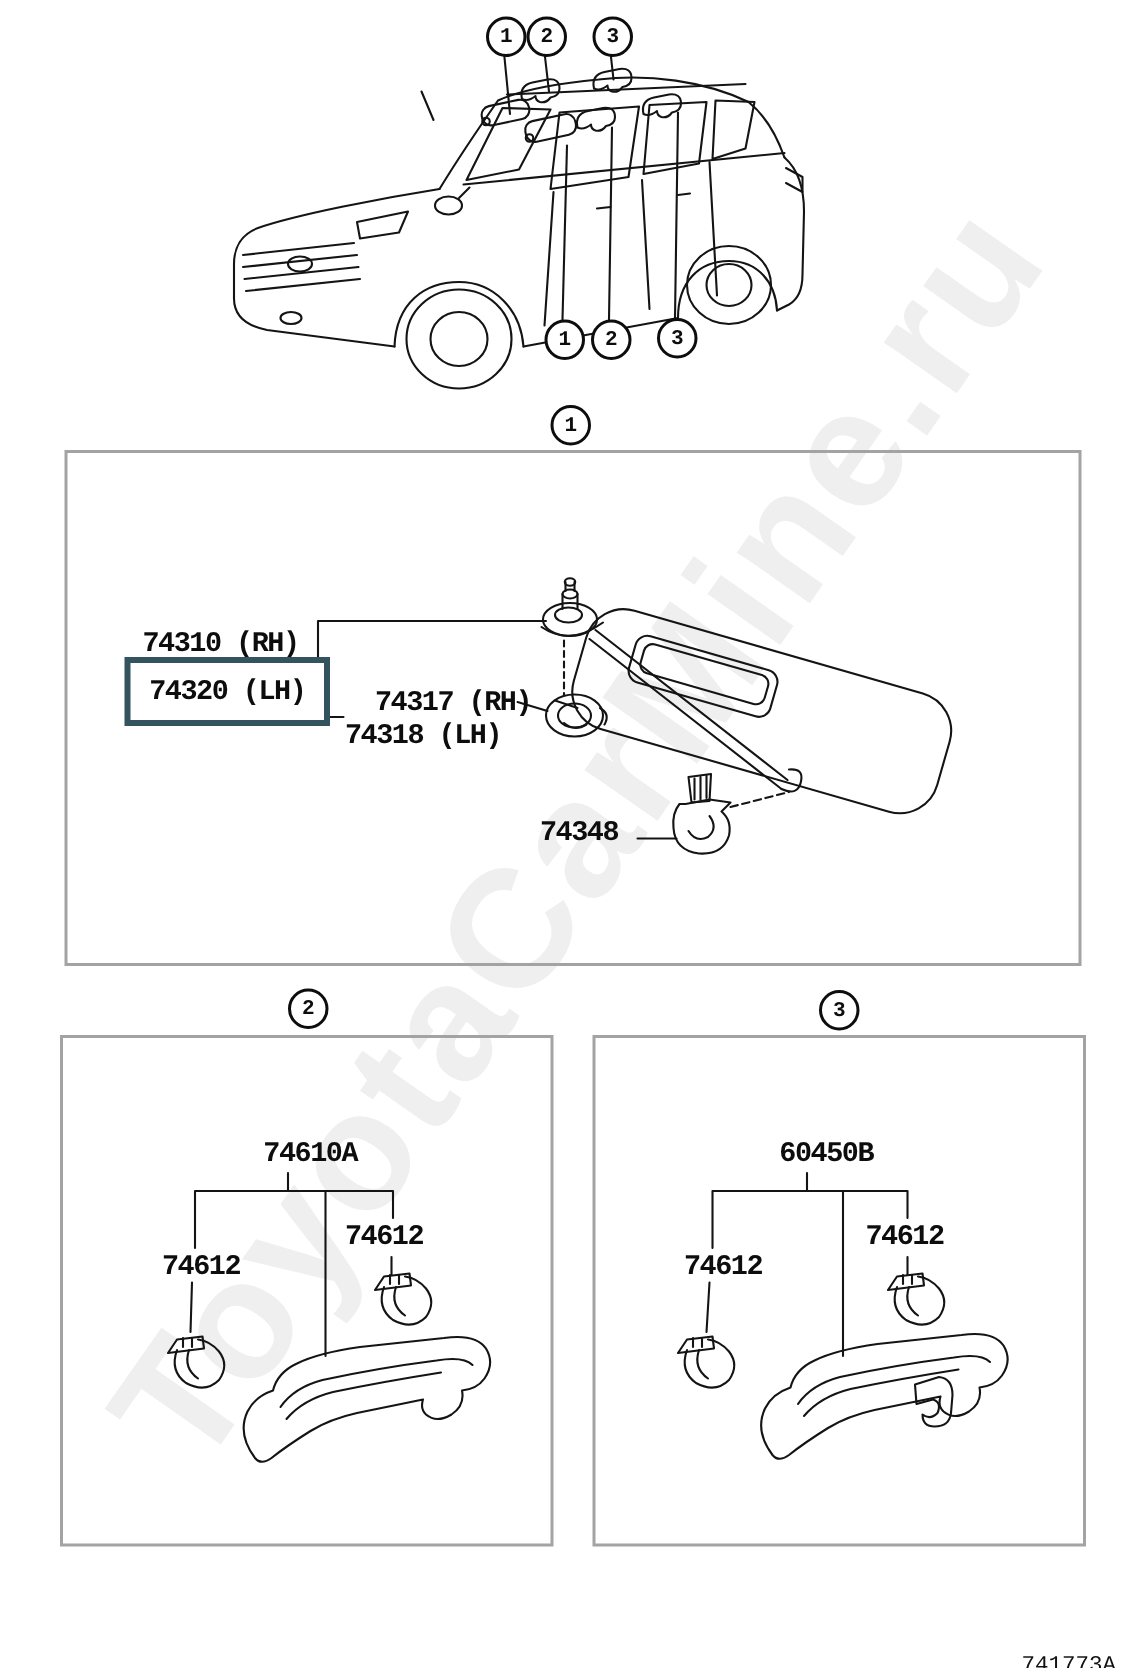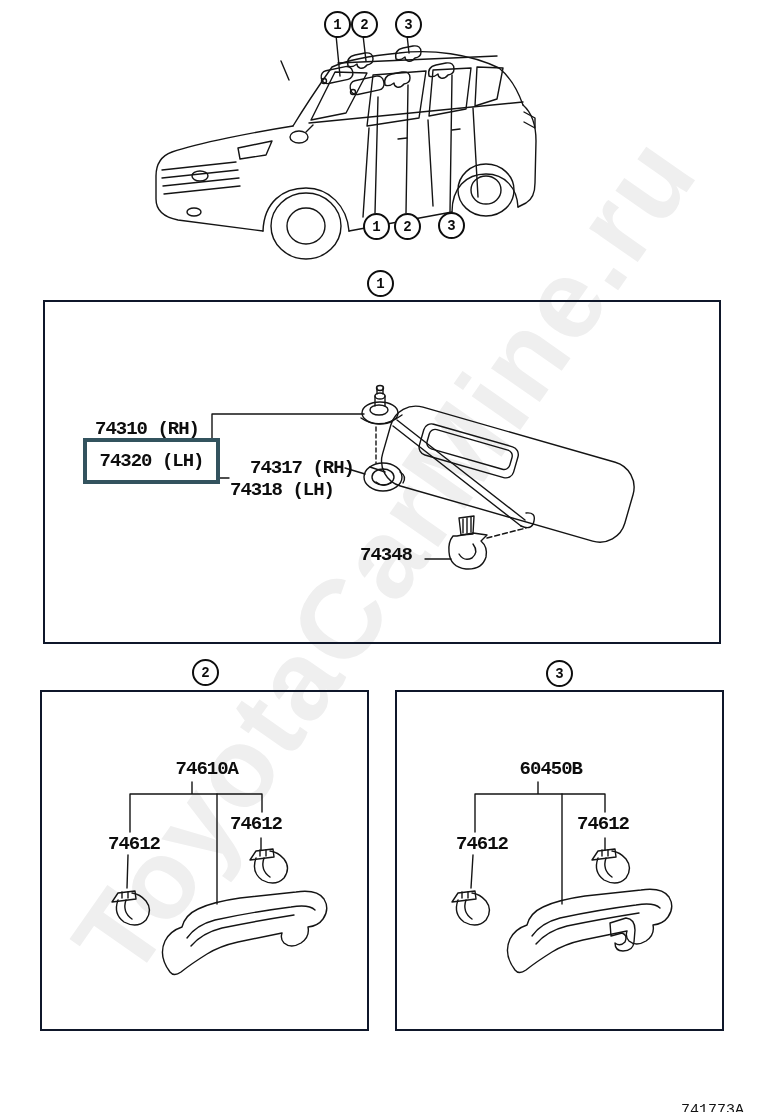--- a/index.html
+++ b/index.html
@@ -14,21 +14,21 @@
   svg{position:absolute;z-index:2;}
   
   .pnum{position:absolute;font:700 19px "Liberation Mono","DejaVu Sans Mono",monospace;
         color:#0d0d0d;white-space:nowrap;letter-spacing:-1px;z-index:3;line-height:22px;}
   .ctr{text-align:right;}
   
   .callout{position:absolute;width:23px;height:23px;border:2px solid #0d0d0d;border-radius:50%;
     background:#fff;font:700 14px "Liberation Mono","DejaVu Sans Mono",monospace;color:#0d0d0d;
     display:flex;align-items:center;justify-content:center;z-index:4;line-height:1;}
   
-  .pbox{position:absolute;border:2px solid #0f172a;background:transparent;z-index:1;}
+  .pbox{position:absolute;border:2px solid #a3a3a3;background:transparent;z-index:1;}
   
   .hl{position:absolute;border:4px solid #33535e;background:#ffffff;z-index:4;
       display:flex;align-items:center;justify-content:center;}
   .hl .pnum{position:static;}
   .footer-code{position:absolute;left:681px;top:1102px;
       font:400 15px "Liberation Mono","DejaVu Sans Mono",monospace;color:#111;z-index:3;}
 </style>
 </head>
 <body>
 

